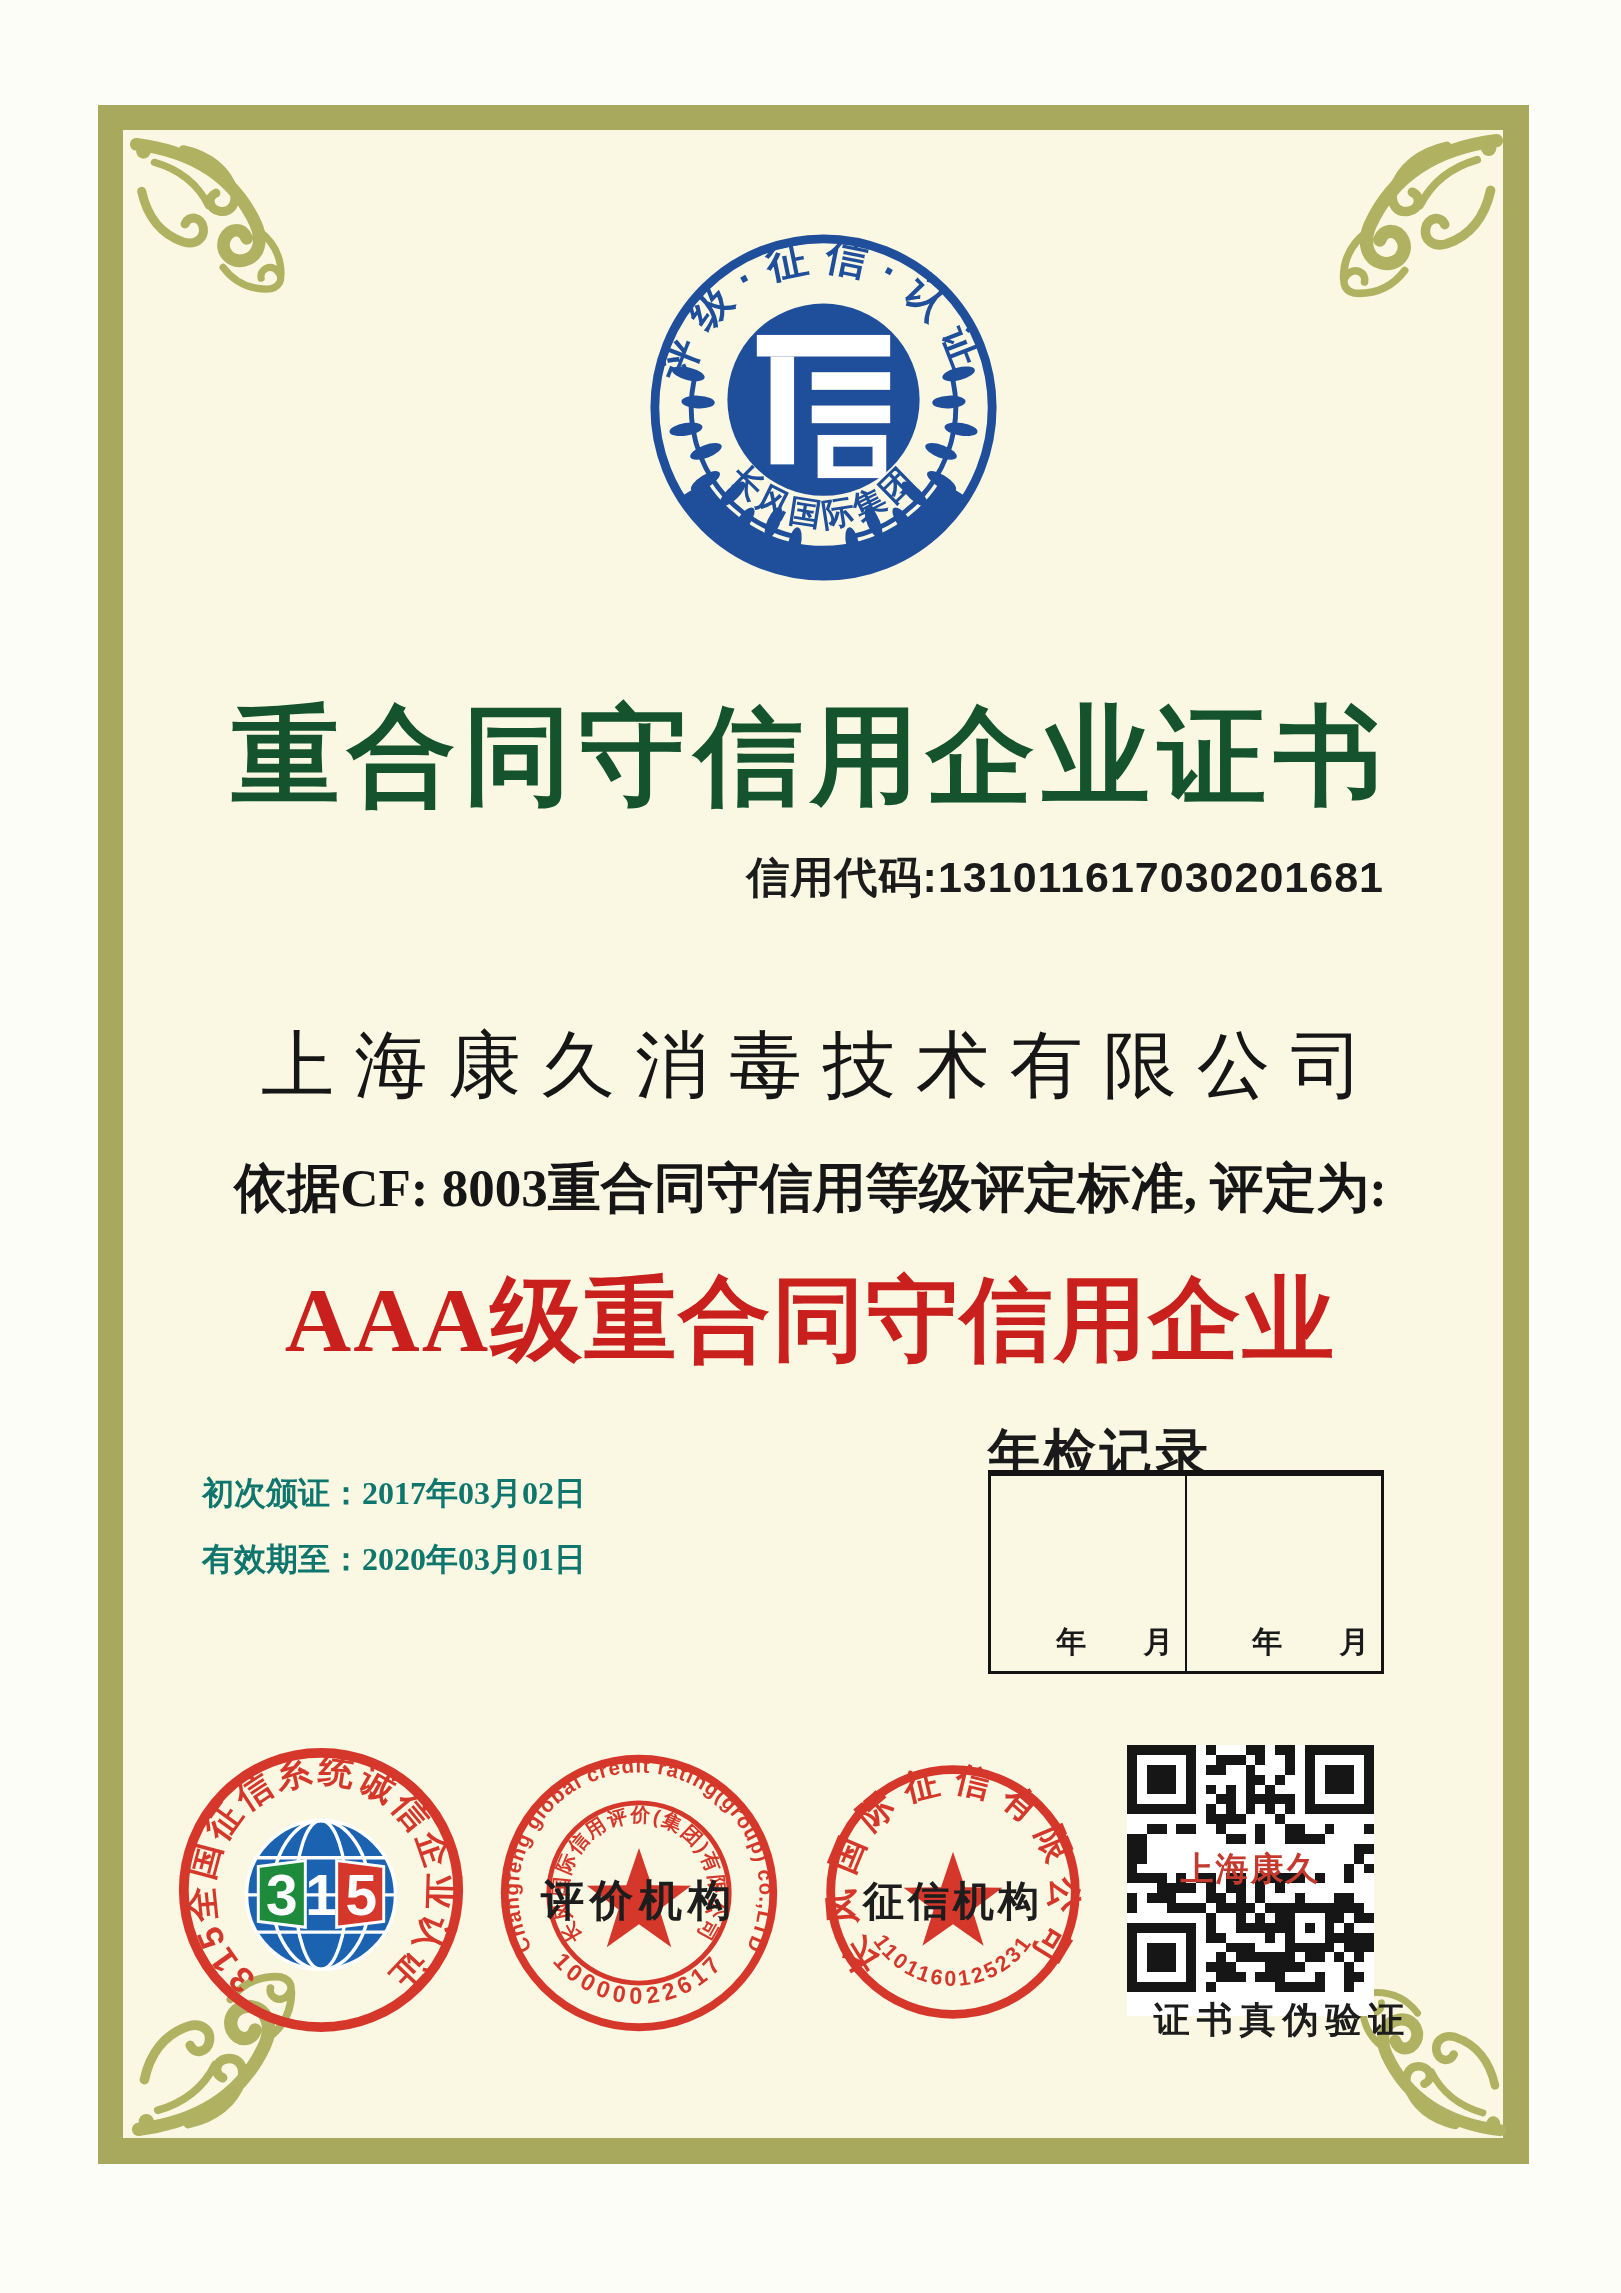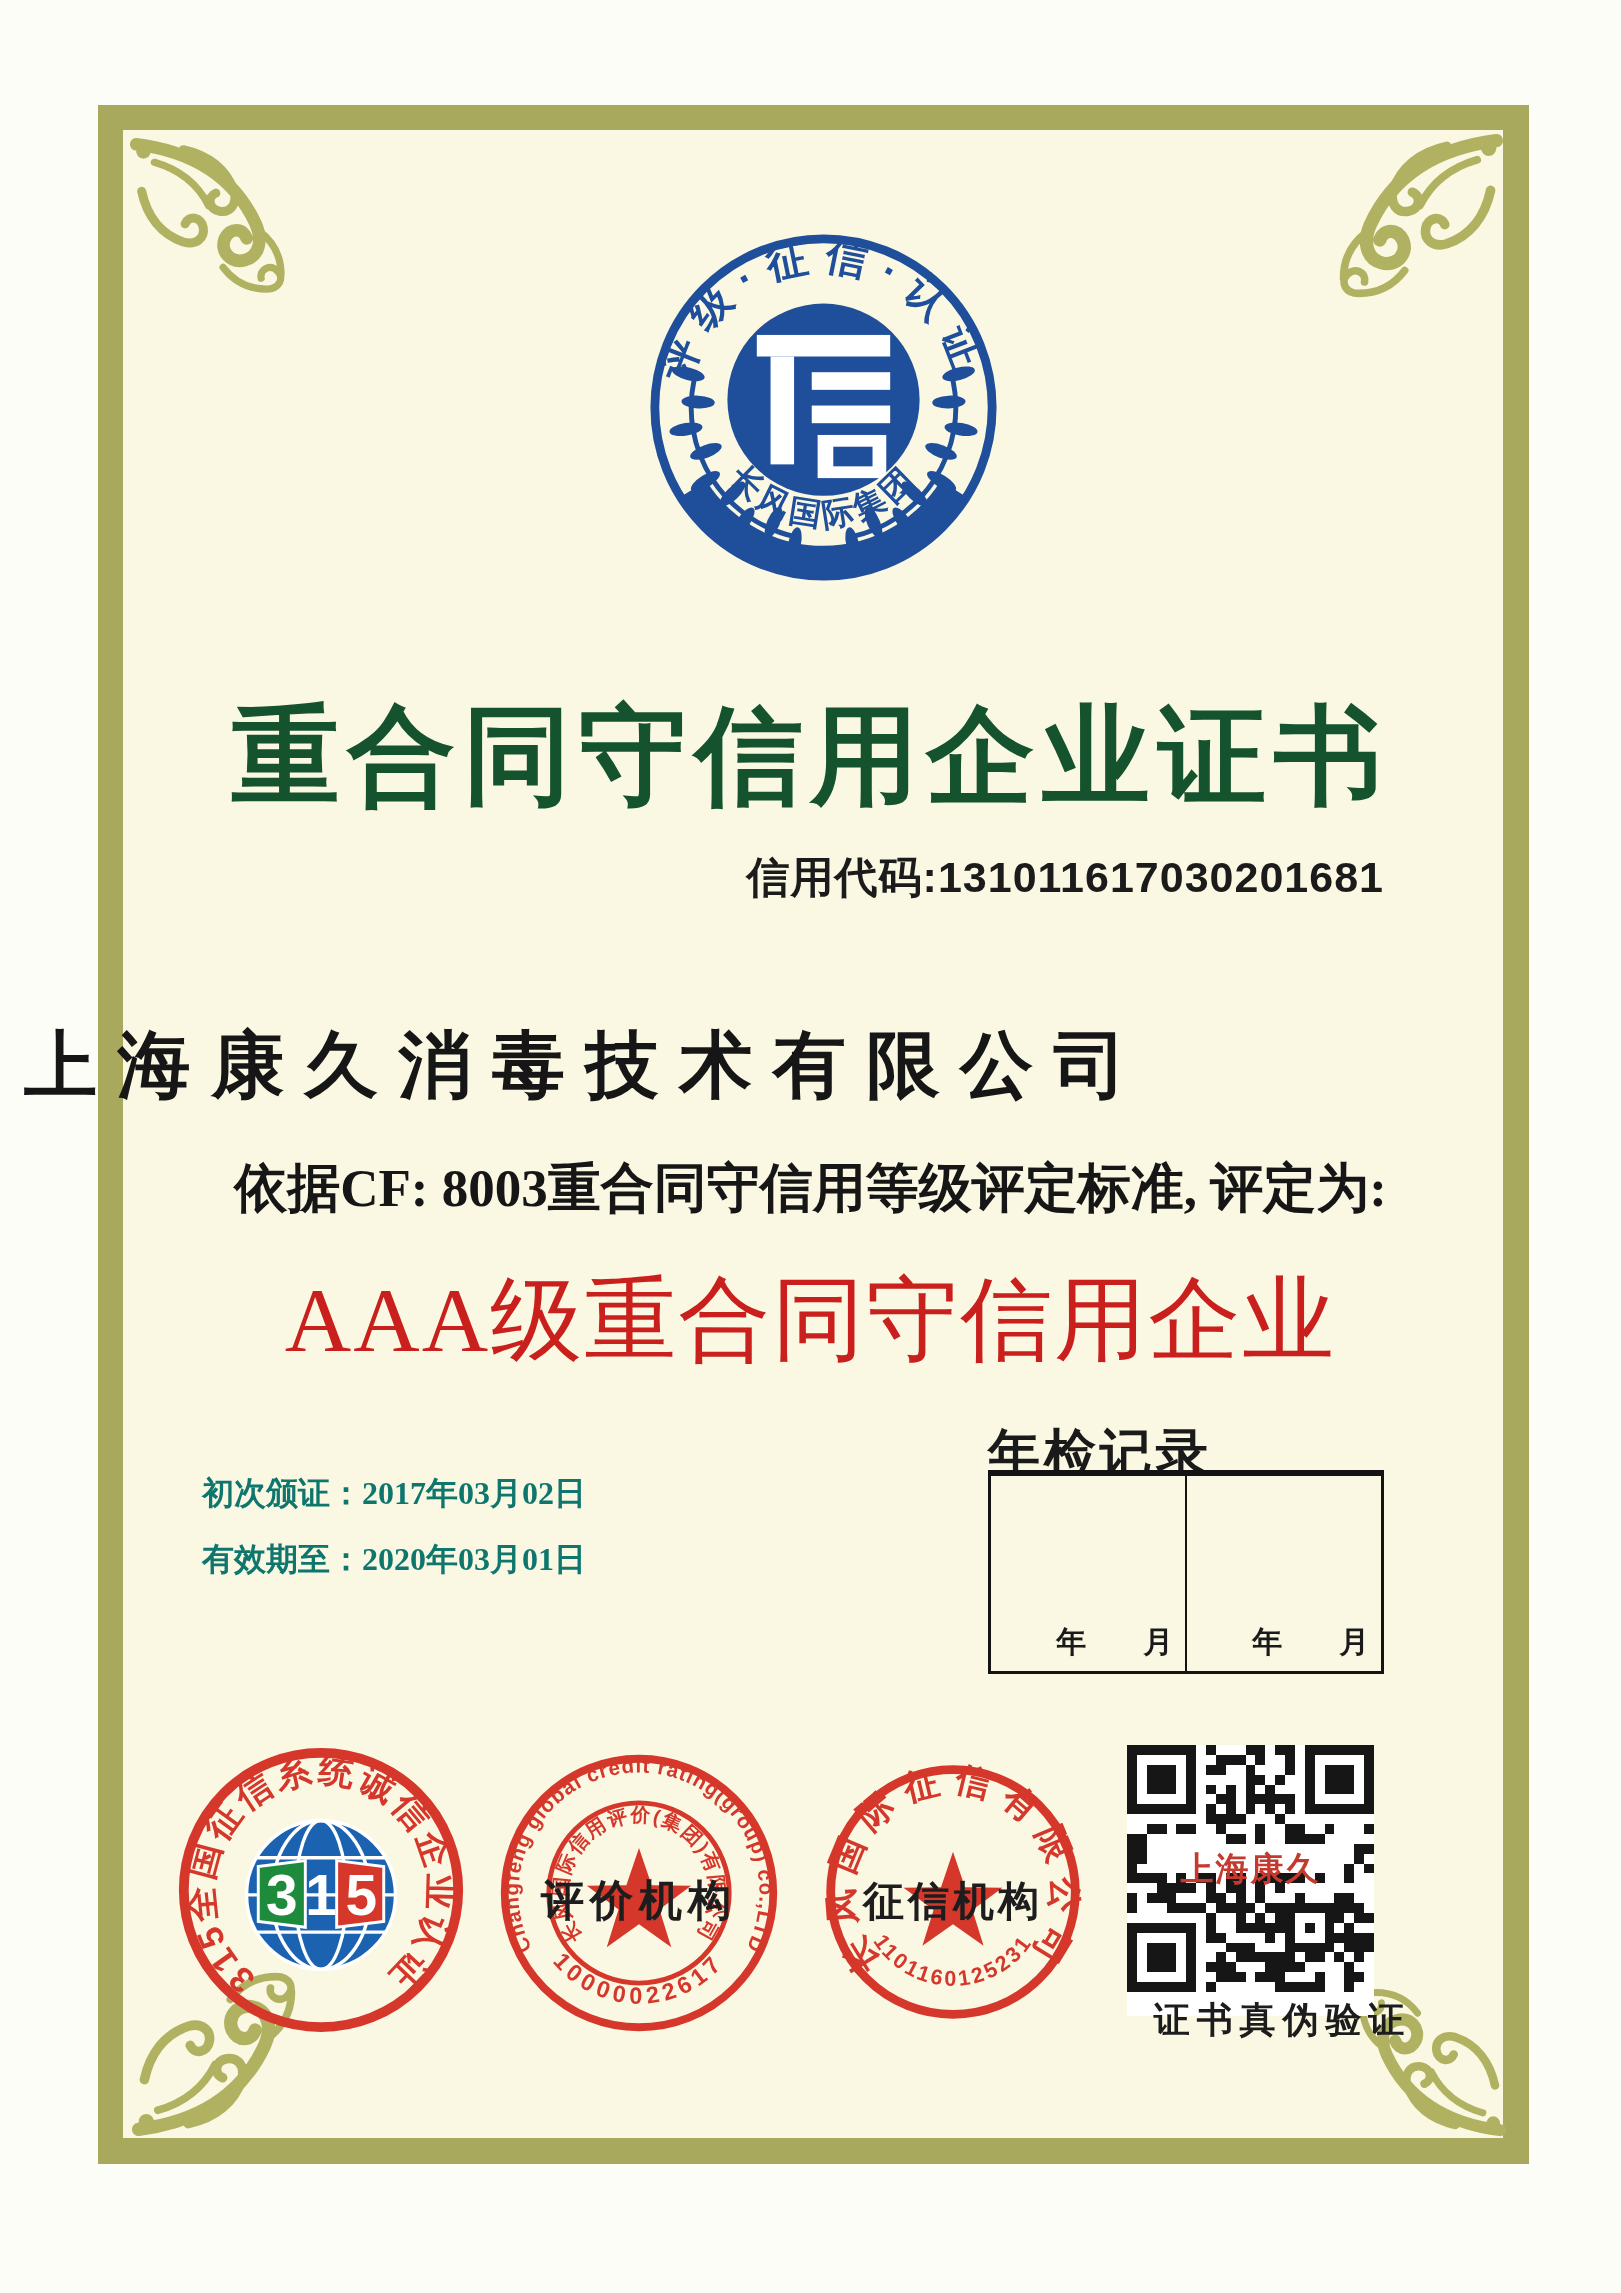--- a/index.html
+++ b/index.html
@@ -6,25 +6,25 @@
   #page{position:relative;width:1621px;height:2294px;background:#fdfdf8;overflow:hidden;
         font-family:"Liberation Sans",sans-serif;color:#1a1a1a;}
   .abs{position:absolute;}
   
   #frame-band{position:absolute;left:98px;top:105px;width:1431px;height:2059px;background:#a8a95c;}
   #frame-paper{position:absolute;left:123px;top:130px;width:1380px;height:2008px;background:#faf8e3;}
   
   #cert-title{left:0;right:0;top:684px;text-align:center;font-size:108px;font-weight:900;
               letter-spacing:7.8px;font-family:"Liberation Sans",sans-serif;color:#14532d;}
   #credit-code{right:237px;top:849px;font-size:43px;font-weight:700;letter-spacing:1px;color:#1b1b1b;}
-  #company-name{left:0;right:0;top:1017px;text-align:left;font-size:73px;font-weight:700;
+  #company-name{left:0;right:0;top:1017px;text-align:center;font-size:73px;font-weight:400;
                 letter-spacing:20.6px;font-family:"Liberation Serif",serif;color:#161616;padding-left:24px;}
   #basis-line{left:0;right:0;top:1153px;text-align:center;font-size:53px;font-weight:700;
               font-family:"Liberation Serif",serif;color:#161616;}
-  #rating-line{left:0;right:0;top:1258px;text-align:center;font-size:92px;font-weight:400;
+  #rating-line{left:0;right:0;top:1258px;text-align:center;font-size:92px;font-weight:700;
                letter-spacing:2px;font-family:"Liberation Serif",serif;}
   #annual-title{left:988px;top:1419px;font-size:52px;font-weight:700;letter-spacing:3.9px;}
   #annual-table{left:988px;top:1470px;width:396px;height:204px;display:flex;
                 border:3.9px solid #141414;border-top-width:6.9px;box-sizing:border-box;background:#faf8e3;}
   #annual-table .cell{flex:1;position:relative;}
   #annual-table .cell + .cell{border-left:2.9px solid #141414;}
   #annual-table .ym{position:absolute;bottom:7.8px;right:11.8px;display:flex;gap:57px;
                     font-size:30px;font-weight:700;font-family:"Liberation Serif",serif;}
   #issuance{left:202px;top:1472px;font-family:"Liberation Serif",serif;font-size:32px;
             font-weight:700;color:#0f766e;}

